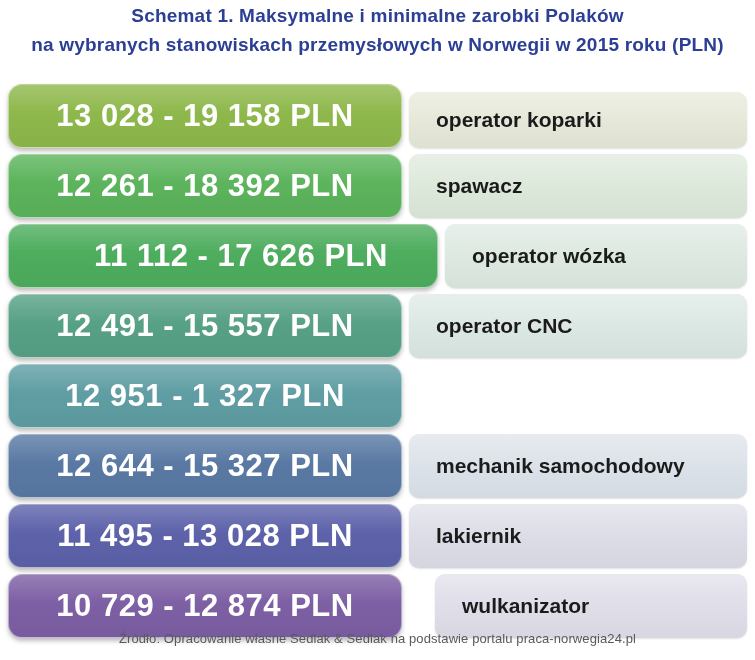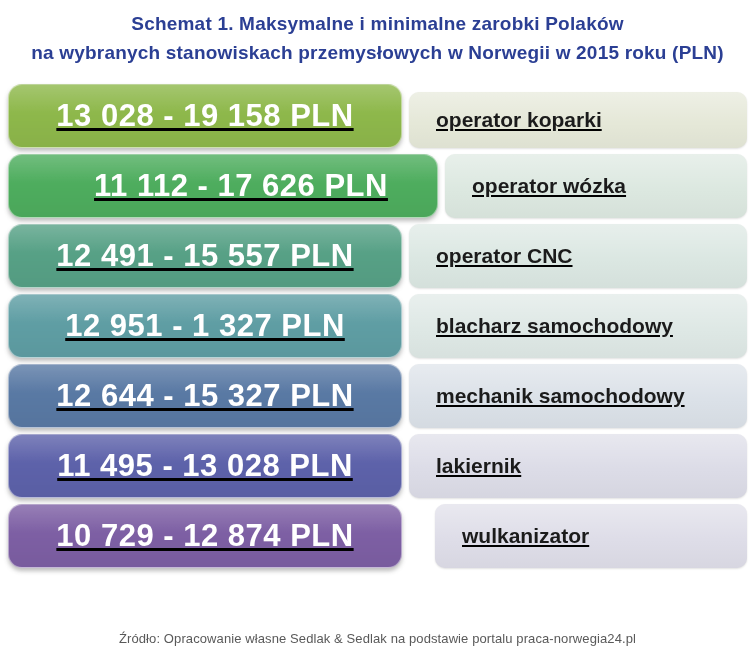--- a/index.html
+++ b/index.html
@@ -9,39 +9,38 @@
     font-family: "Liberation Sans", sans-serif;
   }
   .canvas {
     position: relative;
     width: 755px;
     height: 660px;
     background: #ffffff;
     overflow: hidden;
   }
   .title {
-    padding-top: 9px;
+    padding-top: 1px;
     text-align: center;
     font-size: 19px;
     font-weight: bold;
     line-height: 29px;
     letter-spacing: 0.2px;
   }
   .rows {
     position: absolute;
     top: 84px;
     left: 8px;
     width: 739px;
   }
   .row {
     display: flex;
     align-items: stretch;
     height: 64px;
     margin-bottom: 6px;
-    text-decoration: underline;
   }
   .pill {
     width: 392px;
     border-radius: 14px;
     border: 1px solid rgba(255,255,255,0.45);
     box-shadow: 0 3px 4px rgba(110,110,110,0.45);
     background-image: linear-gradient(180deg, rgba(255,255,255,0.20), rgba(255,255,255,0) 45%, rgba(0,0,0,0.04));
     display: flex;
     align-items: center;
     justify-content: center;
@@ -85,34 +84,37 @@
     <span style="display:block">na wybranych stanowiskach przemysłowych w Norwegii w 2015 roku (PLN)</span>
   </div>
 
   <div class="rows">
 
     <div class="row">
       <div class="pill" style="background-color: rgb(142, 184, 75); color: rgb(255, 255, 255);">13 028 - 19 158 PLN</div>
       <div class="job" style="background-color: rgb(229, 232, 216); color: rgb(27, 27, 27); margin-top: 8px;">operator koparki</div>
     </div>
 
+    <div class="row">
+      <div class="pill" style="background-color: rgb(92, 180, 92); color: rgb(255, 255, 255);">12 261 - 18 392 PLN</div>
+      <div class="job" style="background-color: rgb(220, 232, 218); color: rgb(27, 27, 27);">spawacz</div>
+    </div>
 
     <div class="row">
       <div class="pill" style="background-color: rgb(78, 173, 94); color: rgb(255, 255, 255); padding-left: 36px;">11 112 - 17 626 PLN</div>
       <div class="job" style="background-color: rgb(220, 232, 224); color: rgb(27, 27, 27);">operator wózka</div>
     </div>
 
     <div class="row">
       <div class="pill" style="background-color: rgb(87, 161, 134); color: rgb(255, 255, 255);">12 491 - 15 557 PLN</div>
       <div class="job" style="background-color: rgb(219, 231, 226); color: rgb(27, 27, 27);">operator CNC</div>
     </div>
 
     <div class="row">
       <div class="pill" style="background-color: rgb(95, 158, 164); color: rgb(255, 255, 255);">12 951 - 1 327 PLN</div>
-      <div class="job" style="background-color: rgb(222, 232, 229); color: rgb(27, 27, 27);">blacharz samochodowy</div>
     </div>
 
     <div class="row">
       <div class="pill" style="background-color: rgb(89, 121, 164); color: rgb(255, 255, 255);">12 644 - 15 327 PLN</div>
       <div class="job" style="background-color: rgb(219, 225, 232); color: rgb(27, 27, 27);">mechanik samochodowy</div>
     </div>
 
     <div class="row">
       <div class="pill" style="background-color: rgb(93, 98, 170); color: rgb(255, 255, 255);">11 495 - 13 028 PLN</div>
       <div class="job" style="background-color: rgb(220, 220, 231); color: rgb(27, 27, 27);">lakiernik</div>

